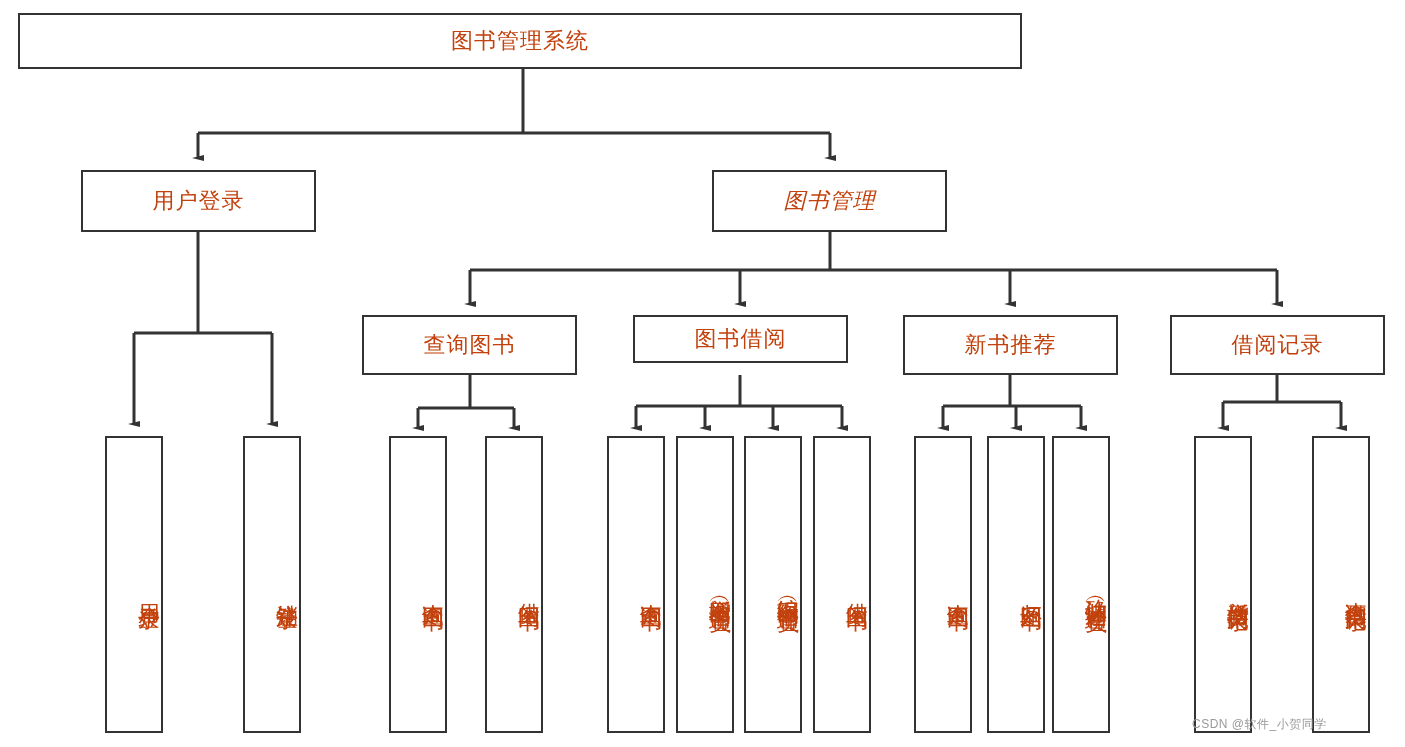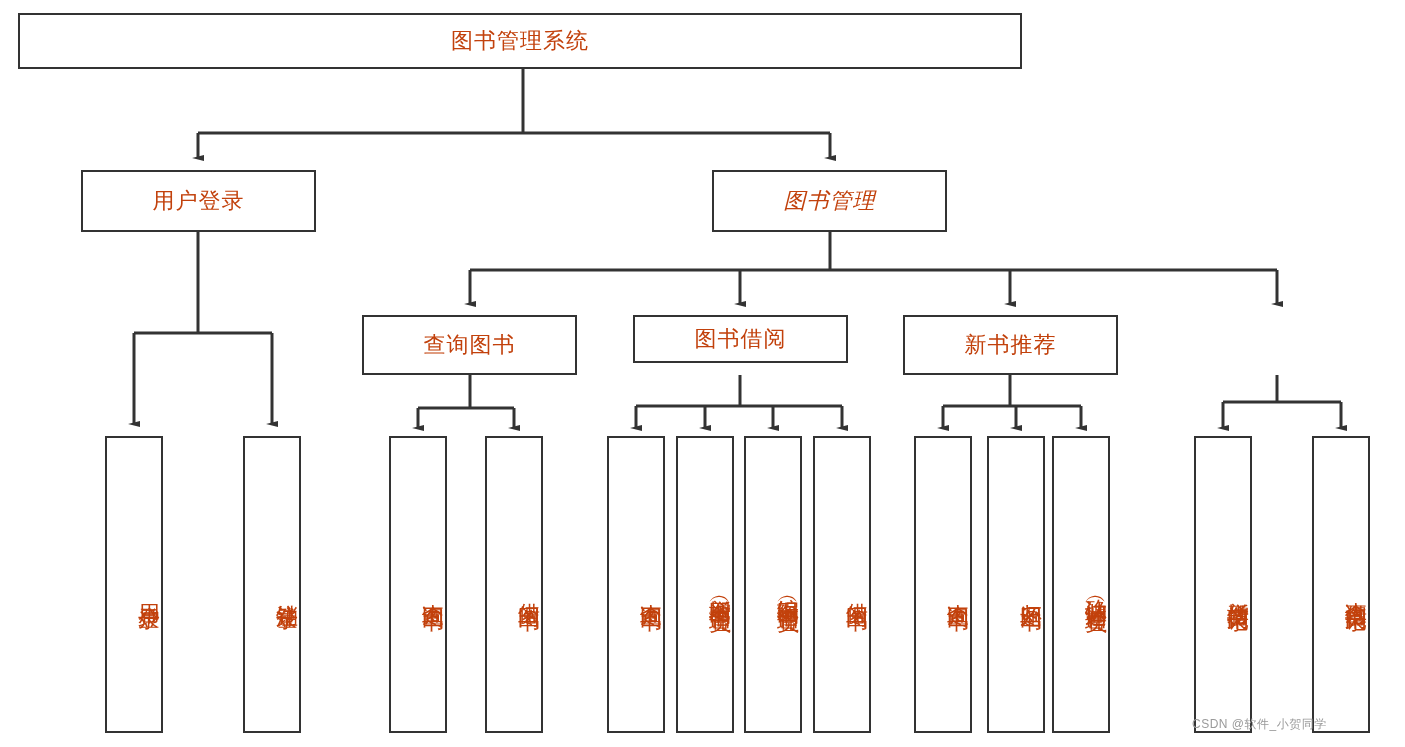--- a/index.html
+++ b/index.html
@@ -130,20 +130,23 @@
 
   <div class="node horiz" style="left:362px; top:315px; width:215px; height:60px;">
     <span class="lbl">查询图书</span>
   </div>
   <div class="node horiz" style="left:633px; top:315px; width:215px; height:48px;align-items:center;">
     <span class="lbl">图书借阅</span>
   </div>
   <div class="node horiz" style="left:903px; top:315px; width:215px; height:60px;">
     <span class="lbl">新书推荐</span>
   </div>
+  <div class="node horiz" style="left:1170px; top:315px; width:215px; height:60px;">
+    <span class="lbl">借阅记录</span>
+  </div>
 
   <div class="node vert" style="left:105px; top:436px; width:58px; height:297px;">
     <span class="lbl">用户登录</span>
   </div>
   <div class="node vert" style="left:243px; top:436px; width:58px; height:297px;">
     <span class="lbl">注销登录</span>
   </div>
 
   <div class="node vert" style="left:389px; top:436px; width:58px; height:297px;">
     <span class="lbl">查询图书</span>

